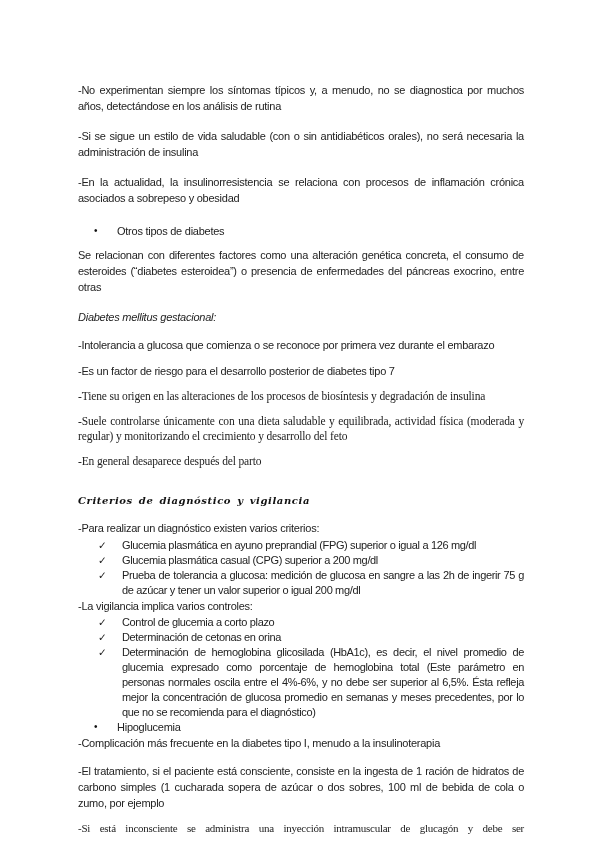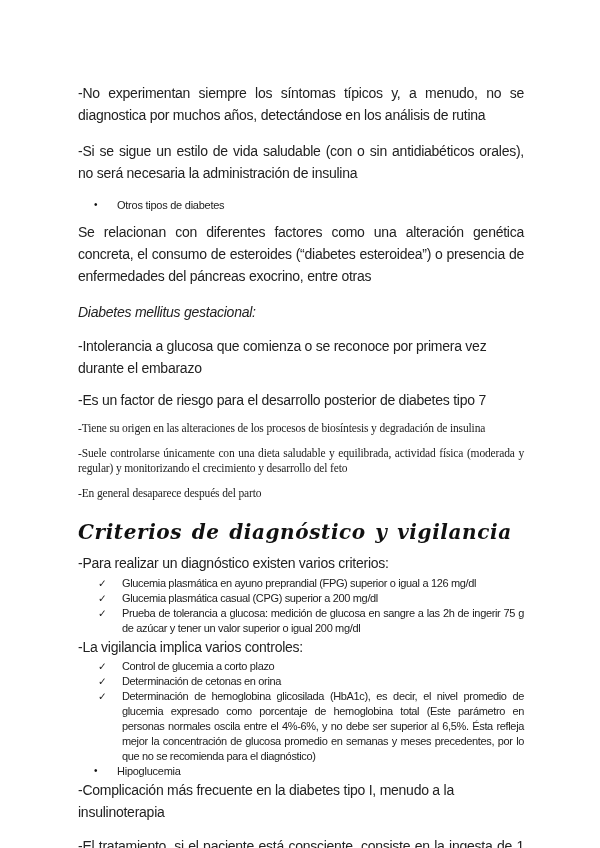--- a/index.html
+++ b/index.html
@@ -9,21 +9,21 @@
     background:#ffffff;
     overflow:hidden;
     font-family:"Liberation Sans", sans-serif;
     color:#222222;
   }
   .content{
     position:absolute;left:78px;top:82px;width:446px;
   }
   .p{
     margin:0 0 14px 0;
-    font-size:14px;line-height:22px;
+    font-size:11px;line-height:16px;
     letter-spacing:-0.25px;
     color:#222222;
   }
   .j{text-align:justify;}
   .stretch{text-align:justify;text-align-last:justify;font-family:Liberation Serif, serif;}
   .italic{font-style:italic;}
   .serif{
     font-family:"Liberation Serif", serif;
     font-size:11.5px;line-height:15px;
     letter-spacing:-0.15px;
@@ -45,21 +45,21 @@
     padding-left:16px;
     font-size:11px;line-height:14px;letter-spacing:-0.25px;
   }
   .b-icon{
     width:23px;flex:0 0 23px;
     font-size:10px;line-height:14px;color:#111;
   }
   .script-h{
     font-family:"DejaVu Serif", serif;
     font-style:italic;font-weight:bold;
-    font-size:20px;line-height:19px;
+    font-size:10px;line-height:19px;
     letter-spacing:0.6px;
     color:#111111;
     margin:0 0 10px 0;
     word-spacing:2px;
   }
   .underlined{text-decoration:underline;}
   .check-list{margin:0;}
   .check-row{
     display:flex;align-items:flex-start;
     padding-left:20px;
@@ -72,20 +72,21 @@
   .c-text{letter-spacing:-0.35px;flex:1 1 auto;}
 </style>
 </head>
 <body>
 
 <div class="page">
   <div class="content">
 
     <p class="p j">-No experimentan siempre los síntomas típicos y, a menudo, no se diagnostica por muchos años, detectándose en los análisis de rutina</p>
     <p class="p j">-Si se sigue un estilo de vida saludable (con o sin antidiabéticos orales), no será necesaria la administración de insulina</p>
+    <p class="p j mb18">-En la actualidad, la insulinorresistencia se relaciona con procesos de inflamación crónica asociados a sobrepeso y obesidad</p>
 
     <div class="bullet-row mb9">
       <span class="b-icon">•</span>
       <span>Otros tipos de diabetes</span>
     </div>
 
     <p class="p j">Se relacionan con diferentes factores como una alteración genética concreta, el consumo de esteroides (“diabetes esteroidea”) o presencia de enfermedades del páncreas exocrino, entre otras</p>
     <p class="p italic mb12">Diabetes mellitus gestacional:</p>
     <p class="p mb10">-Intolerancia a glucosa que comienza o se reconoce por primera vez durante el embarazo</p>
     <p class="p mb10">-Es un factor de riesgo para el desarrollo posterior de diabetes tipo 7</p>

